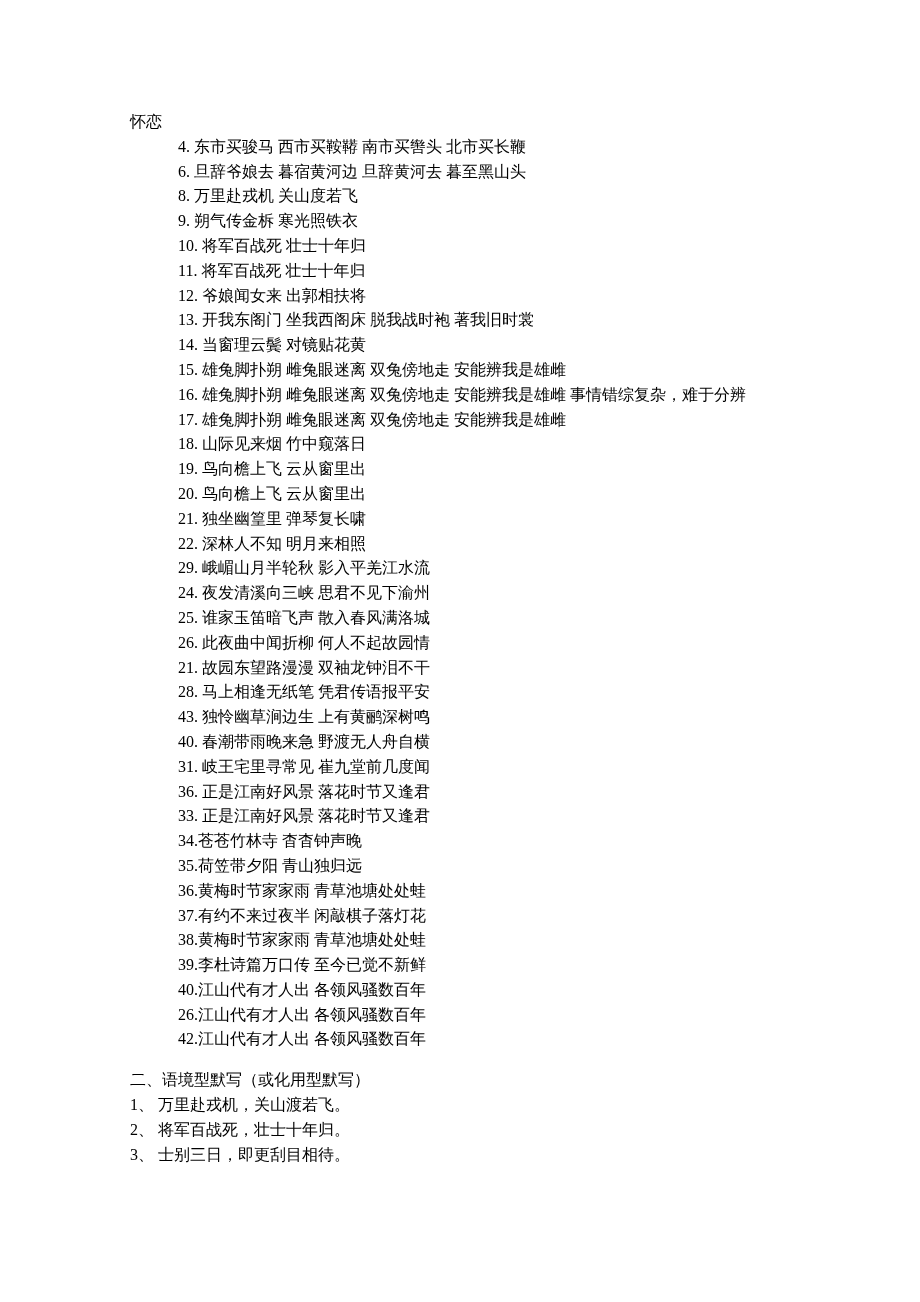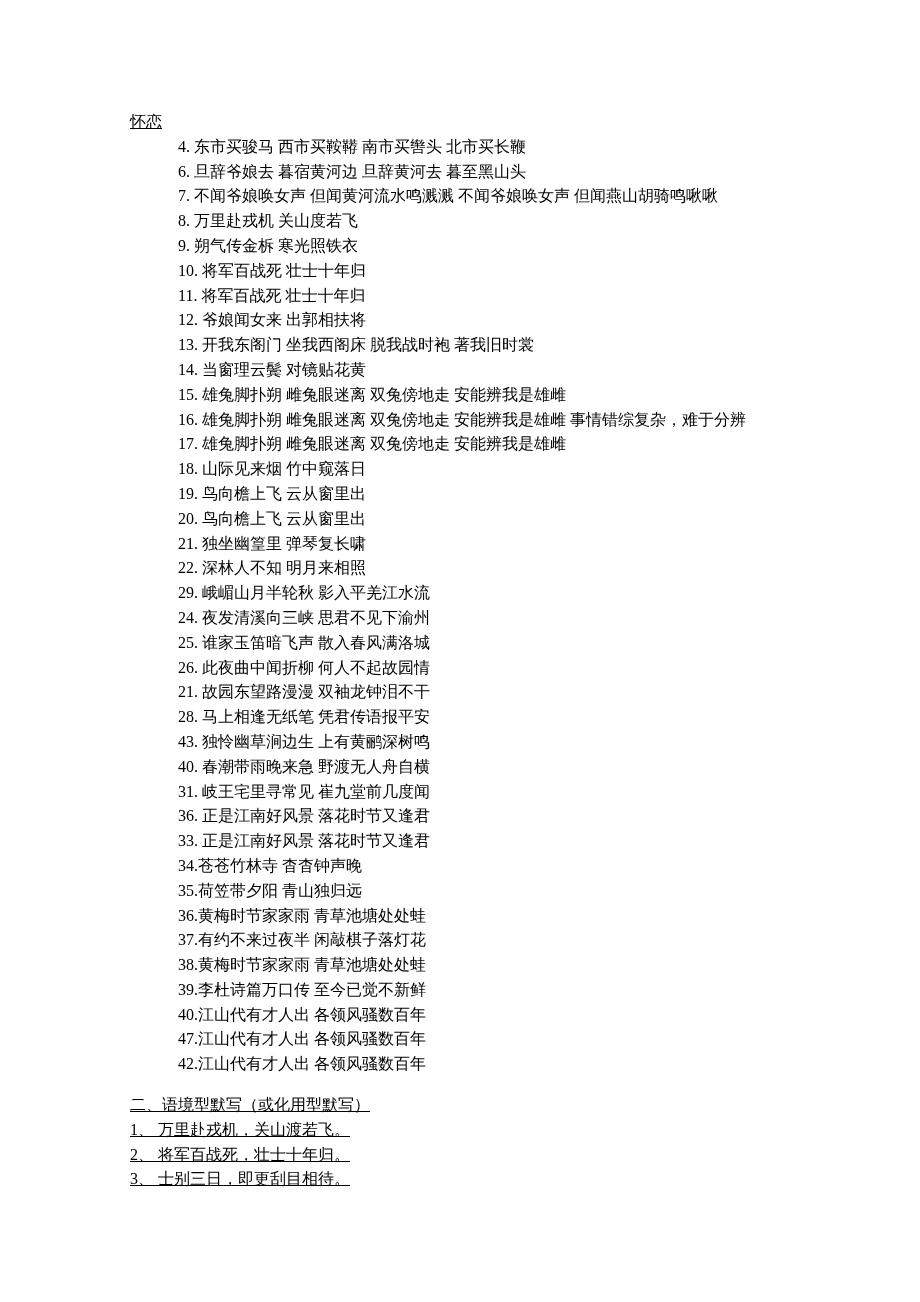--- a/index.html
+++ b/index.html
@@ -11,38 +11,36 @@
       margin: 0;
       padding: 110px 130px 80px 130px;
       width: 920px;
       box-sizing: border-box;
     }
     .line {
       white-space: pre;
     }
     .indent-0 {
       padding-left: 0;
-      text-decoration: underline;
     }
     .indent-1 {
       padding-left: 48px;
     }
     .section-gap {
       height: 16px;
     }
   </style>
 </head>
 <body>
 
 <div>
   <div id="lines-container">
       <div class="line indent-0">怀恋</div>
       <div class="line indent-1">4. 东市买骏马 西市买鞍鞯 南市买辔头 北市买长鞭</div>
       <div class="line indent-1">6. 旦辞爷娘去 暮宿黄河边 旦辞黄河去 暮至黑山头</div>
-      <div class="line indent-1">7. 不闻爷娘唤女声 但闻黄河流水鸣溅溅 不闻爷娘唤女声 但闻燕山胡骑鸣啾啾</div>
       <div class="line indent-1">8. 万里赴戎机 关山度若飞</div>
       <div class="line indent-1">9. 朔气传金柝 寒光照铁衣</div>
       <div class="line indent-1">10. 将军百战死 壮士十年归</div>
       <div class="line indent-1">11. 将军百战死 壮士十年归</div>
       <div class="line indent-1">12. 爷娘闻女来 出郭相扶将</div>
       <div class="line indent-1">13. 开我东阁门 坐我西阁床 脱我战时袍 著我旧时裳</div>
       <div class="line indent-1">14. 当窗理云鬓 对镜贴花黄</div>
       <div class="line indent-1">15. 雄兔脚扑朔 雌兔眼迷离 双兔傍地走 安能辨我是雄雌</div>
       <div class="line indent-1">16. 雄兔脚扑朔 雌兔眼迷离 双兔傍地走 安能辨我是雄雌 事情错综复杂，难于分辨</div>
       <div class="line indent-1">17. 雄兔脚扑朔 雌兔眼迷离 双兔傍地走 安能辨我是雄雌</div>
@@ -62,21 +60,21 @@
       <div class="line indent-1">31. 岐王宅里寻常见 崔九堂前几度闻</div>
       <div class="line indent-1">36. 正是江南好风景 落花时节又逢君</div>
       <div class="line indent-1">33. 正是江南好风景 落花时节又逢君</div>
       <div class="line indent-1">34.苍苍竹林寺 杳杳钟声晚</div>
       <div class="line indent-1">35.荷笠带夕阳 青山独归远</div>
       <div class="line indent-1">36.黄梅时节家家雨 青草池塘处处蛙</div>
       <div class="line indent-1">37.有约不来过夜半 闲敲棋子落灯花</div>
       <div class="line indent-1">38.黄梅时节家家雨 青草池塘处处蛙</div>
       <div class="line indent-1">39.李杜诗篇万口传 至今已觉不新鲜</div>
       <div class="line indent-1">40.江山代有才人出 各领风骚数百年</div>
-      <div class="line indent-1">47.江山代有才人出 各领风骚数百年</div>
+      <div class="line indent-1">26.江山代有才人出 各领风骚数百年</div>
       <div class="line indent-1">42.江山代有才人出 各领风骚数百年</div>
     </div>
   <div class="section-gap"></div>
   <div>
     <div class="line indent-0">二、语境型默写（或化用型默写）</div>
     <div class="line indent-0">1、 万里赴戎机，关山渡若飞。</div>
     <div class="line indent-0">2、 将军百战死，壮士十年归。</div>
     <div class="line indent-0">3、 士别三日，即更刮目相待。</div>
   </div>
 </div>

